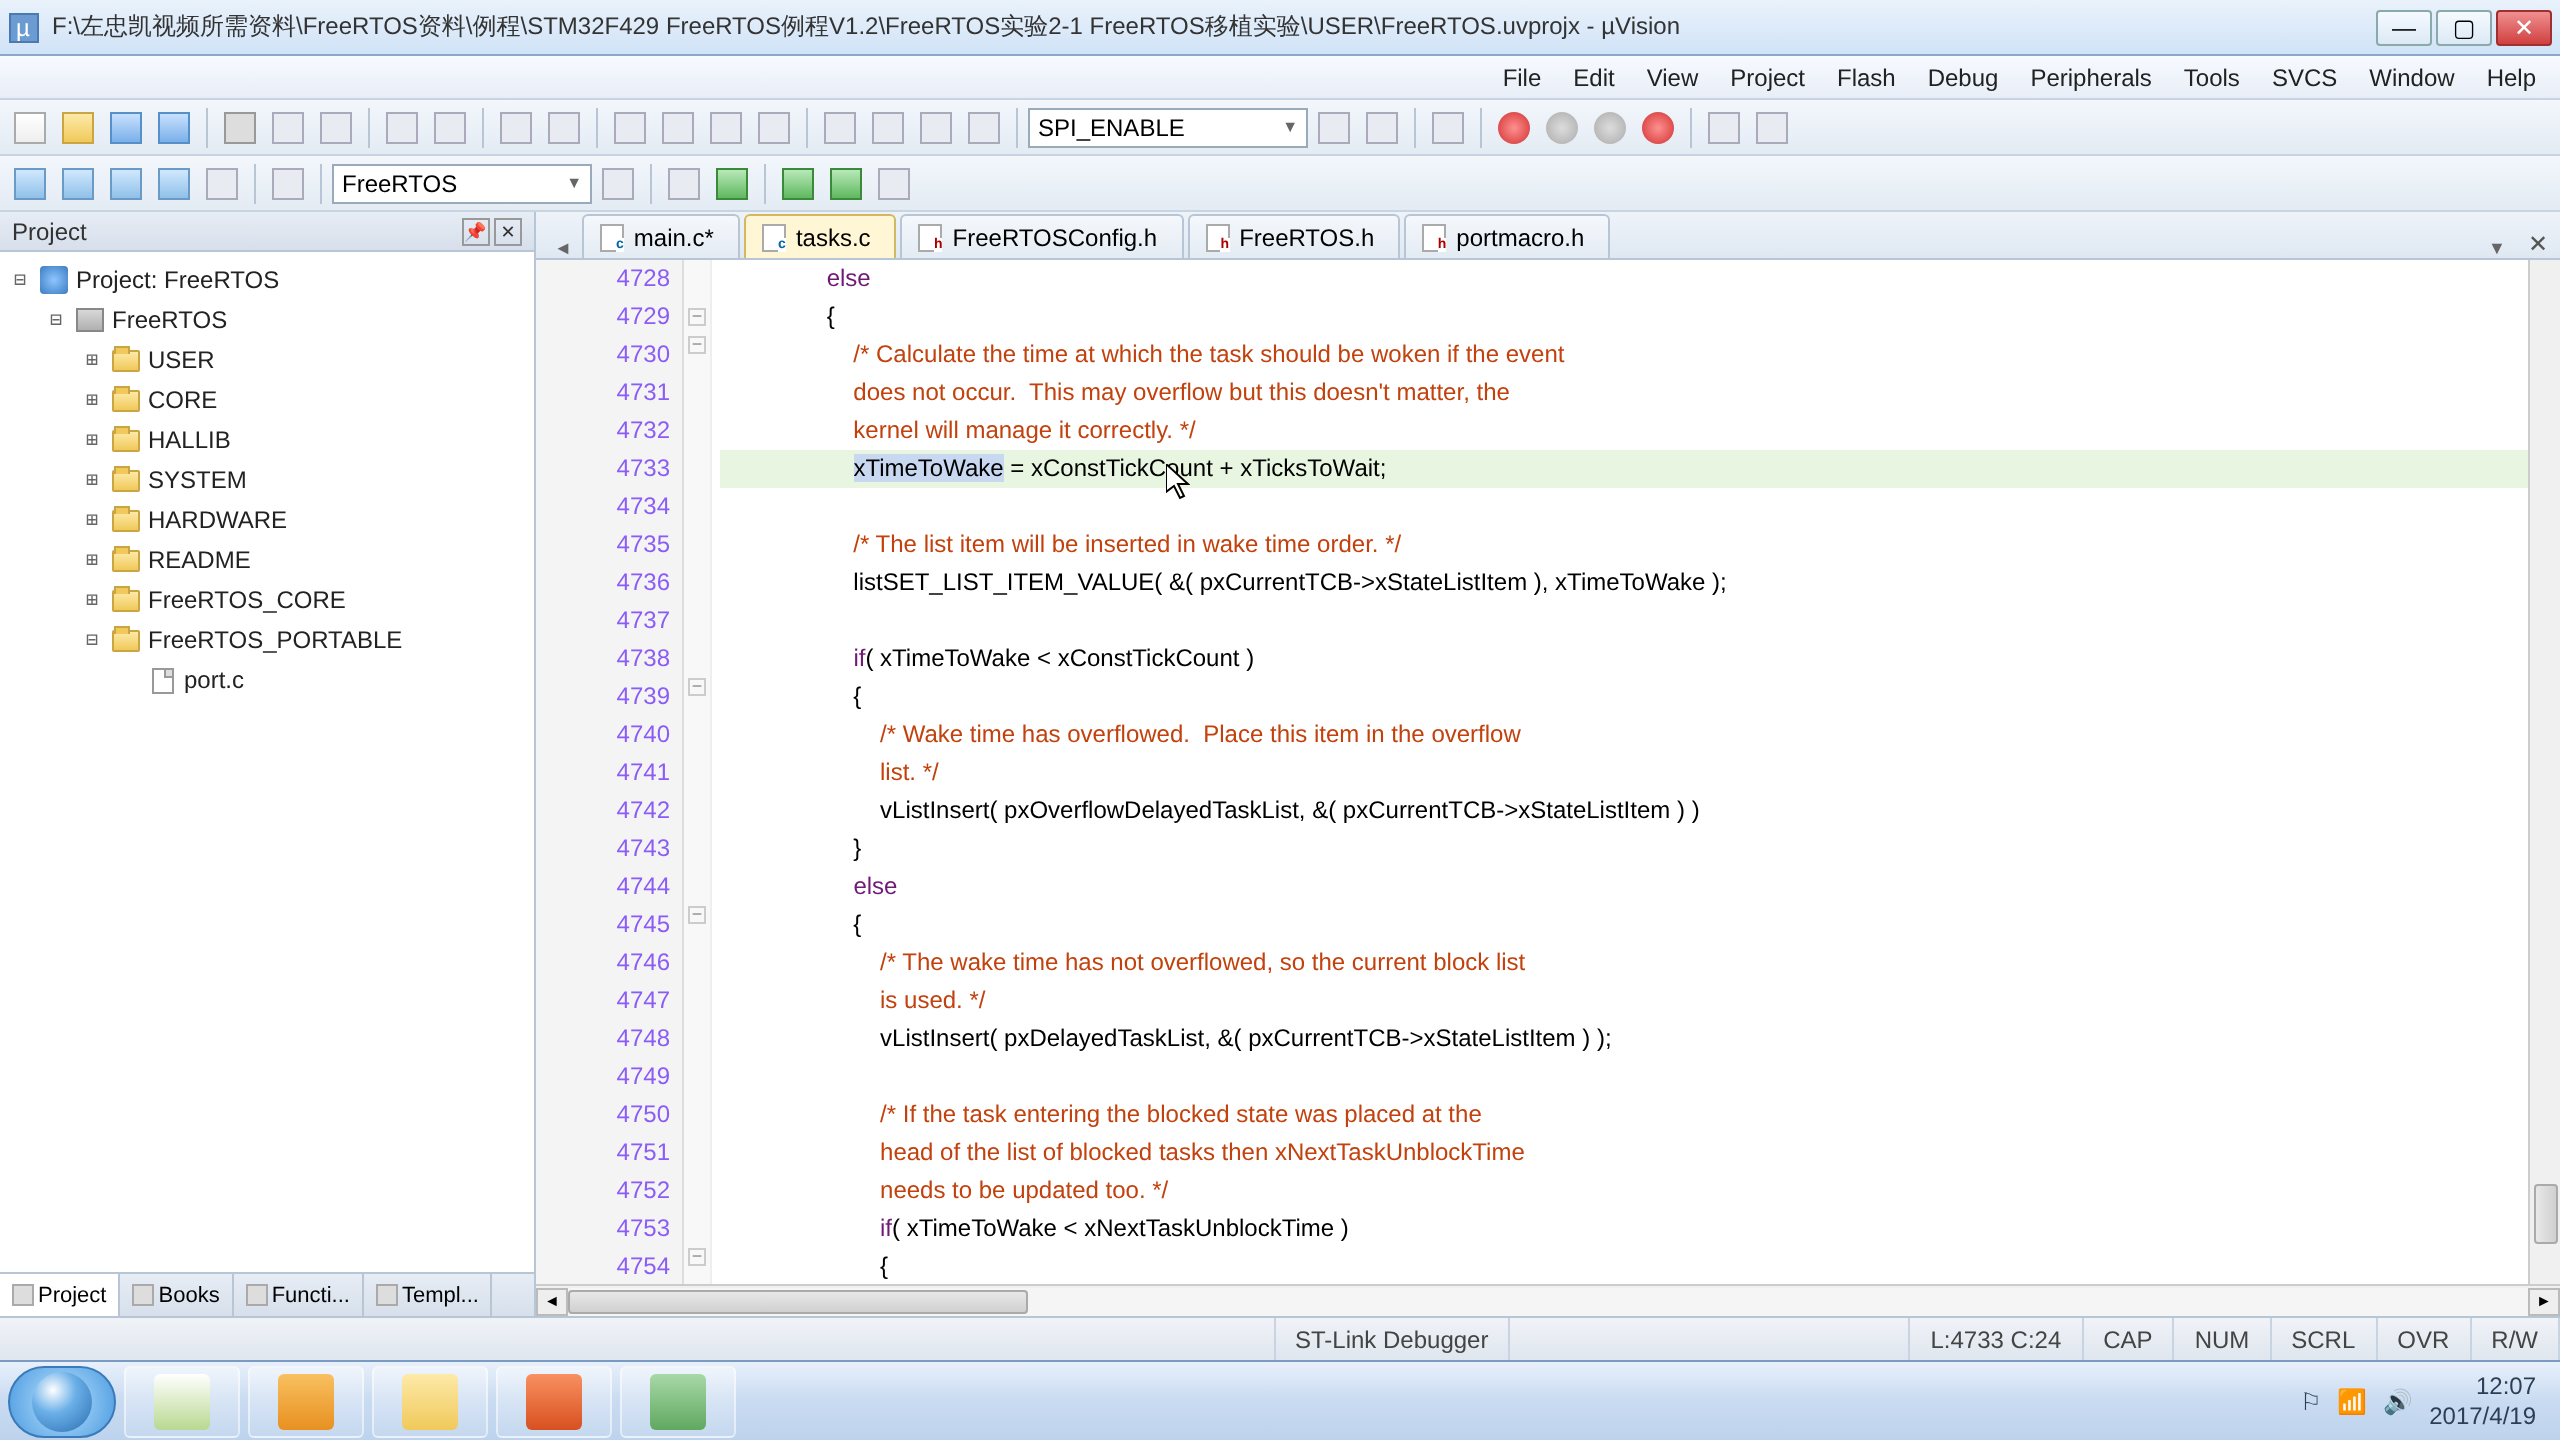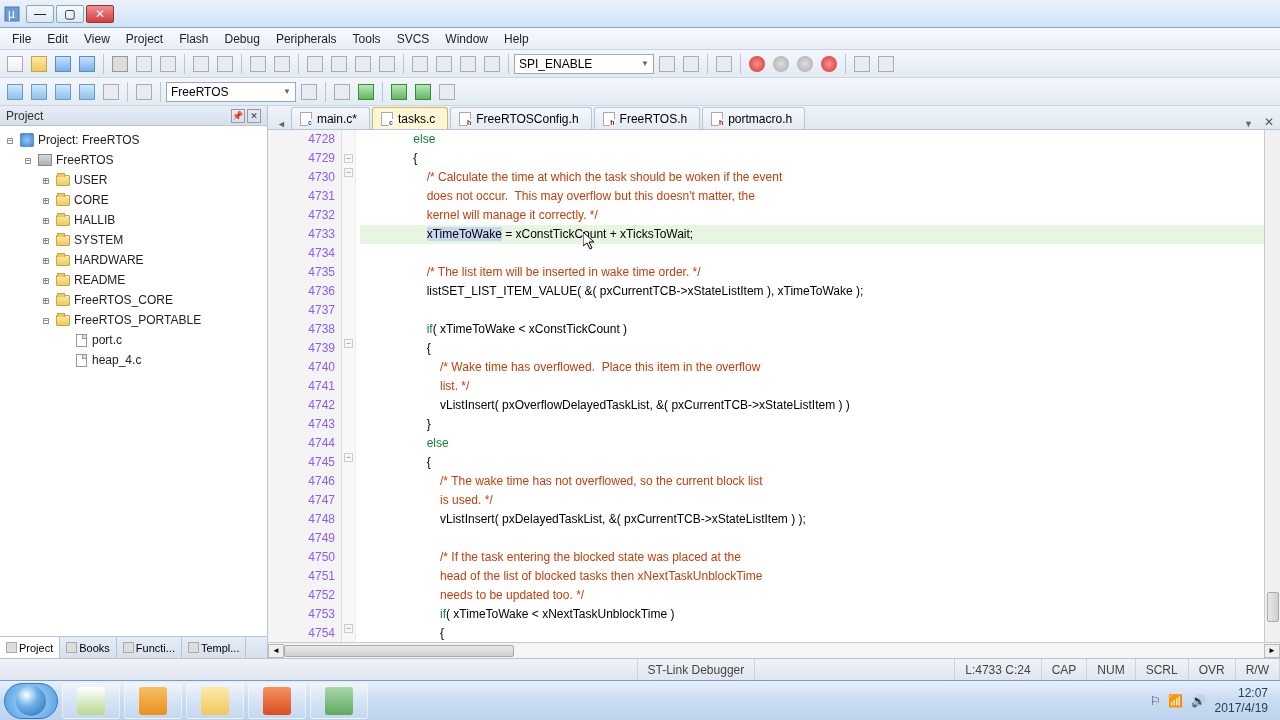--- a/index.html
+++ b/index.html
@@ -7,21 +7,21 @@
 
 
 .titlebar { height: 28px; background: linear-gradient(to bottom, #eaf2fb, #d0e3f7); display: flex; align-items: center; padding: 0 4px; border-bottom: 1px solid #8ba8c8; }
 .titlebar .app-icon { width: 16px; height: 16px; margin-right: 6px; display:inline-flex;align-items:center;justify-content:center;}
 .titlebar .title-text { flex: 1; color: #333; font-size: 12px; white-space: nowrap; overflow: hidden; text-overflow: ellipsis; }
 .titlebar .win-btns { display: flex; gap: 2px; }
 .titlebar .win-btn { width: 28px; height: 18px; border: 1px solid #8aa; background: linear-gradient(#f5faff,#dce9f5); display: flex; align-items: center; justify-content: center; border-radius: 2px; cursor: pointer; }
 .titlebar .win-btn.close { background: linear-gradient(#f09090,#d04040); color: #fff; border-color: #a03030; }
 
 
-.menubar { height: 22px; background: linear-gradient(#f7faff,#e8eef7); display: flex; align-items: center; padding: 0 4px; border-bottom: 1px solid #c8d4e2; }
+.menubar { height: 22px; background: linear-gradient(#f7faff,#e8eef7); display: flex; align-items: center; padding: 0 4px; border-bottom: 1px solid #c8d4e2; justify-content: flex-end; }
 .menubar .menu-item { padding: 3px 8px; color: #222; cursor: pointer; }
 
 
 .toolbar { height: 28px; background: linear-gradient(#f3f7fc,#e3ebf3); display: flex; align-items: center; padding: 0 4px; border-bottom: 1px solid #c8d4e2; gap: 2px; }
 .tool-btn { width: 22px; height: 22px; border: 1px solid transparent; display: flex; align-items: center; justify-content: center; cursor: pointer; border-radius: 2px; }
 .tool-sep { width: 1px; height: 20px; background: #b8c5d4; margin: 0 3px; }
 .tool-combo { height: 20px; border: 1px solid #9ab; background: #fff; min-width: 140px; display: flex; align-items: center; padding: 0 4px; font-size: 11px; }
 .tool-combo.small { min-width: 130px; }
 .tool-combo .drop { margin-left: auto; font-size: 8px; color: #666; }
 
@@ -65,21 +65,21 @@
 
 .editor-body { flex: 1; display: flex; overflow: hidden; position: relative; }
 .gutter { width: 74px; background: #f4f4f4; border-right: 1px solid #ddd; font-family: Consolas, monospace; font-size: 13px; color: #8b5cf6; text-align: right; padding-right: 6px; }
 .gutter-line { height: 19px; line-height: 19px; }
 .fold-col { width: 14px; background: #f8f8f8; border-right: 1px solid #eee; }
 .fold-mark { height: 19px; display: flex; align-items: center; justify-content: center; font-size: 9px; color: #888; border:1px solid #ccc;width:9px;height:9px;margin:5px auto;line-height:7px;}
 .fold-empty { height: 19px; }
 .code { flex: 1; font-family: Consolas, "Courier New", monospace; font-size: 14px; line-height: 19px; white-space: pre; overflow: hidden; position: relative; padding-left: 4px; }
 .code-line { height: 19px; }
 .code-line.highlight { background: #e8f5e0; }
-.kw { color: #15803d; }
+.kw { color: #701a75; }
 .cm { color: #c2410c; }
 .sel { background: #c8d8f0; }
 
 .hscroll { height: 16px; background: #f0f0f0; border-top: 1px solid #ccc; display:flex;align-items:center;}
 .hscroll .harrow{width:16px;height:14px;border:1px solid #bbb;background:#eee;display:flex;align-items:center;justify-content:center;font-size:8px;cursor:pointer;}
 .hscroll .htrack{flex:1;height:14px;background:#f5f5f5;position:relative;}
 .hscroll .hthumb{position:absolute;left:0;width:230px;height:12px;top:1px;background:linear-gradient(#e8e8e8,#d0d0d0);border:1px solid #aaa;border-radius:2px;}
 
 .vscroll { position:absolute;right:0;top:0;bottom:0;width:16px;background:#f0f0f0;border-left:1px solid #ccc;}
 .vscroll .vthumb{position:absolute;right:1px;width:12px;height:30px;bottom:20px;background:linear-gradient(to right,#e8e8e8,#d0d0d0);border:1px solid #aaa;border-radius:2px;}
@@ -116,20 +116,21 @@
 </head>
 <body>
 
 <div class="titlebar">
   <span class="app-icon">
     <svg width="16" height="16">
         <rect x="1" y="1" width="14" height="14" fill="#6b9bd0" stroke="#4a7ab0"></rect>
         <text x="4" y="12" font-size="10" fill="#fff">µ</text>
       </svg>
   </span>
+  <span class="title-text">F:\左忠凯视频所需资料\FreeRTOS资料\例程\STM32F429 FreeRTOS例程V1.2\FreeRTOS实验2-1 FreeRTOS移植实验\USER\FreeRTOS.uvprojx - µVision</span>
   <div class="win-btns">
     <div class="win-btn">—</div>
     <div class="win-btn">▢</div>
     <div class="win-btn close">✕</div>
   </div>
 </div>
 
 <div class="menubar" id="menubar">
     <div class="menu-item">File</div>
     <div class="menu-item">Edit</div>
@@ -370,27 +371,20 @@
             <span class="folder-icon"></span>
           </span>
           <span class="tree-label">FreeRTOS_PORTABLE</span>
         </div>
         <div class="tree-node" style="padding-left: 58px;">
           <span class="tree-exp"> </span>
           <span class="tree-icon">
             <span class="file-icon"></span>
           </span>
           <span class="tree-label">port.c</span>
-        </div>
-        <div class="tree-node" style="padding-left: 58px;">
-          <span class="tree-exp"> </span>
-          <span class="tree-icon">
-            <span class="file-icon"></span>
-          </span>
-          <span class="tree-label">heap_4.c</span>
         </div>
       </div>
     <div class="panel-tabs" id="paneltabs">
         <div class="panel-tab active"><span class="pt-ico" style="background:#ddd;border:1px solid #aaa"></span>Project</div>
         <div class="panel-tab"><span class="pt-ico" style="background:#ddd;border:1px solid #aaa"></span>Books</div>
         <div class="panel-tab"><span class="pt-ico" style="background:#ddd;border:1px solid #aaa"></span>Functi...</div>
         <div class="panel-tab"><span class="pt-ico" style="background:#ddd;border:1px solid #aaa"></span>Templ...</div>
       </div>
   </div>
 

